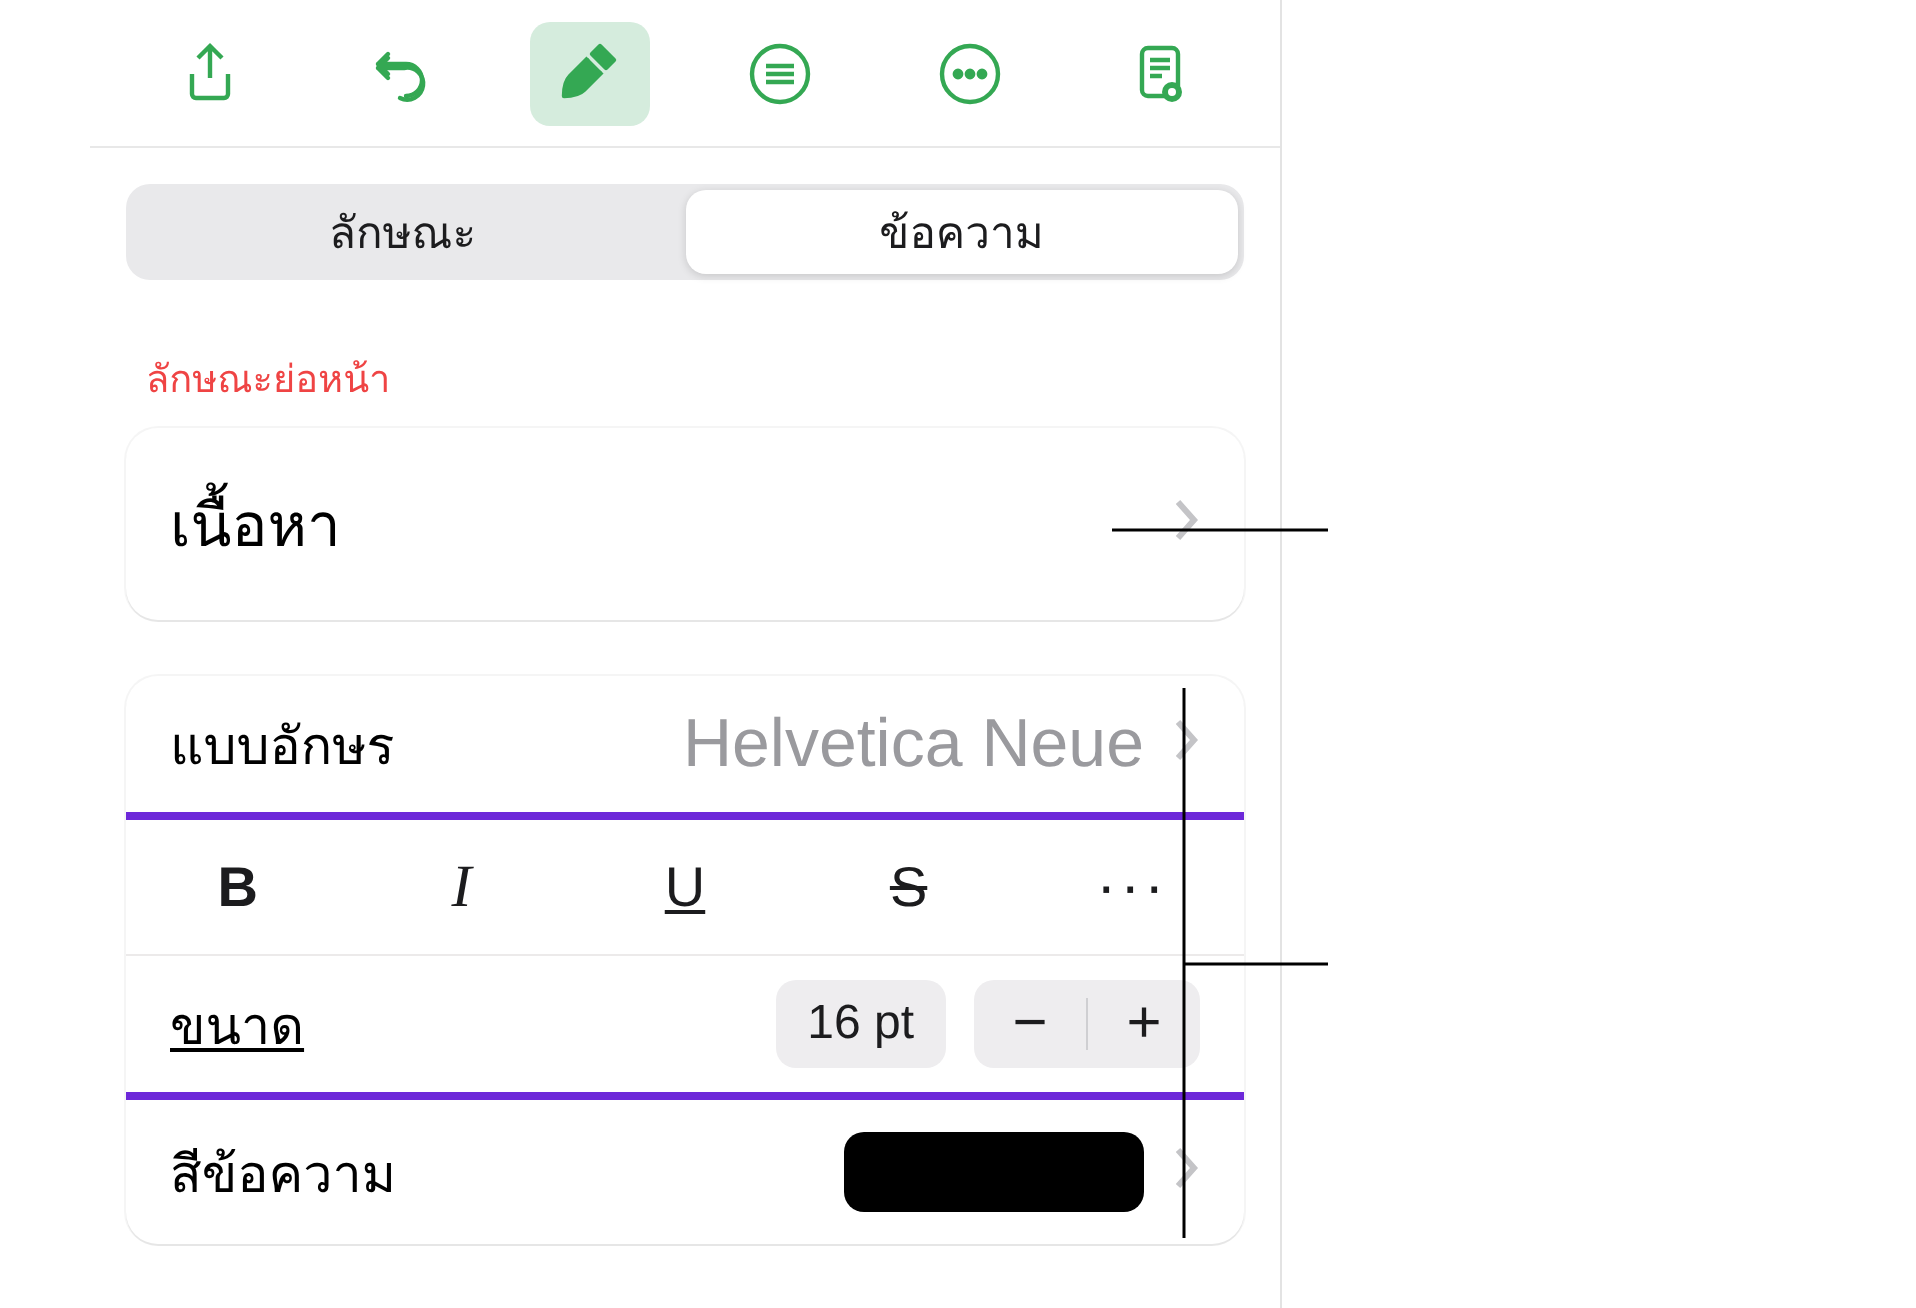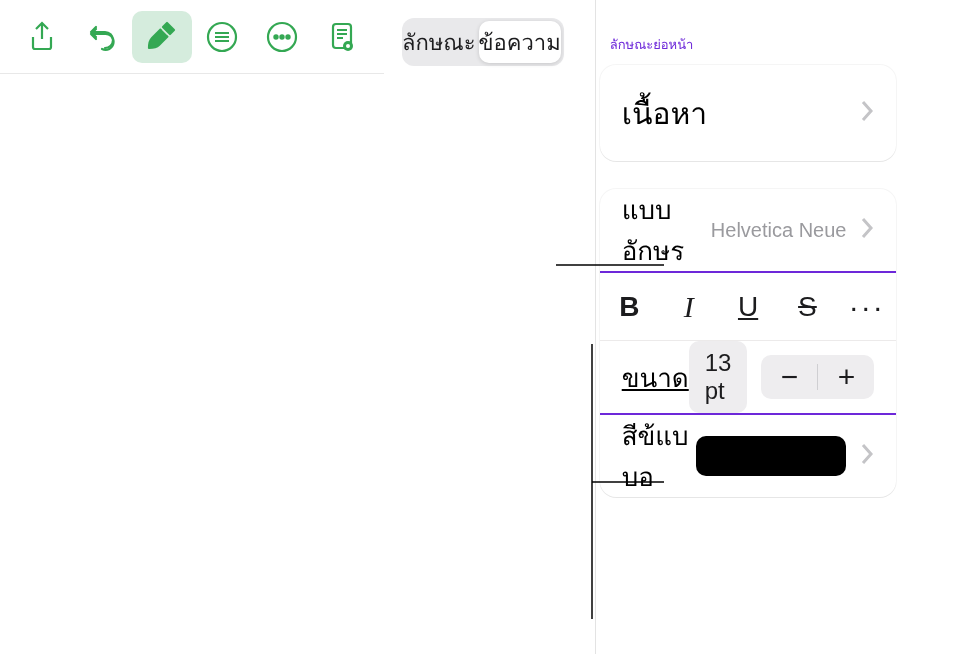--- a/index.html
+++ b/index.html
@@ -9,21 +9,22 @@
     width: 958px;
     height: 654px;
     position: relative;
   }
   .panel {
     width: 596px;
     height: 654px;
     background: #fff;
     border-right: 1px solid #e3e3e3;
     display: flex;
-    flex-direction: row;
+    flex-direction: column;
+    margin-left: 45px;
   }
   
   .toolbar {
     height: 74px;
     display: flex;
     align-items: center;
     justify-content: space-around;
     padding: 0 12px;
     border-bottom: 1px solid #e8e8e8;
   }
@@ -63,41 +64,41 @@
   }
   .seg-item.active {
     background: #fff;
     box-shadow: 0 1px 4px rgba(0,0,0,0.15);
     margin: 3px;
     font-weight: 400;
   }
   
   .content { padding: 18px 18px 0 18px; }
   .sec-label {
-    font-size: 13px;
-    color: #6d28d9;
+    font-size: 19px;
+    color: #ef4444;
     margin: 16px 0 10px 10px;
     font-family: Liberation Mono, monospace;
   }
   .card {
     background: #fff;
     border-radius: 16px;
     box-shadow: 0 1px 0 rgba(0,0,0,0.06), 0 0 0 1px rgba(0,0,0,0.04);
     overflow: hidden;
   }
   .row {
     display: flex;
     align-items: center;
     min-height: 72px;
     padding: 0 22px;
-    border-bottom: 2px solid #6d28d9;
+    border-bottom: 4px solid #6d28d9;
   }
   .row:last-child { border-bottom: none; }
   .row .label { font-size: 26px; color: #000000; flex: 1; }
-  .row .value { font-size: 20px; color: #9a9a9e; }
+  .row .value { font-size: 34px; color: #9a9a9e; }
   .chev { margin-left: 14px; }
   .chev svg { width: 14px; height: 22px; stroke: #c4c4c7; fill: none; stroke-width: 3; }
   .style-row {
     display: flex;
     align-items: center;
     justify-content: space-around;
     height: 68px;
     border-bottom: 1px solid #eceaea;
   }
   .style-btn {
@@ -238,30 +239,30 @@
       <div class="style-row">
         <div class="style-btn bold">B</div>
         <div class="style-btn italic">I</div>
         <div class="style-btn underline">U</div>
         <div class="style-btn strike">S</div>
         <div class="style-btn more">···</div>
       </div>
 
       <div class="row size-row">
         <div class="label">ขนาด</div>
-        <div class="size-pill">13 pt</div>
+        <div class="size-pill">16 pt</div>
         <div class="stepper">
           <div class="step-btn">−</div>
           <div class="step-div"></div>
           <div class="step-btn">+</div>
         </div>
       </div>
 
       <div class="row">
-        <div class="label">สีข้แบบอ</div>
+        <div class="label">สีข้อความ</div>
         <div class="color-swatch"></div>
         <div class="chev"><svg viewBox="0 0 14 22">
               <path d="M3 2l8 9-8 9"></path>
             </svg></div>
       </div>
     </div>
   </div>
 </div>
 
 <div class="callouts">

